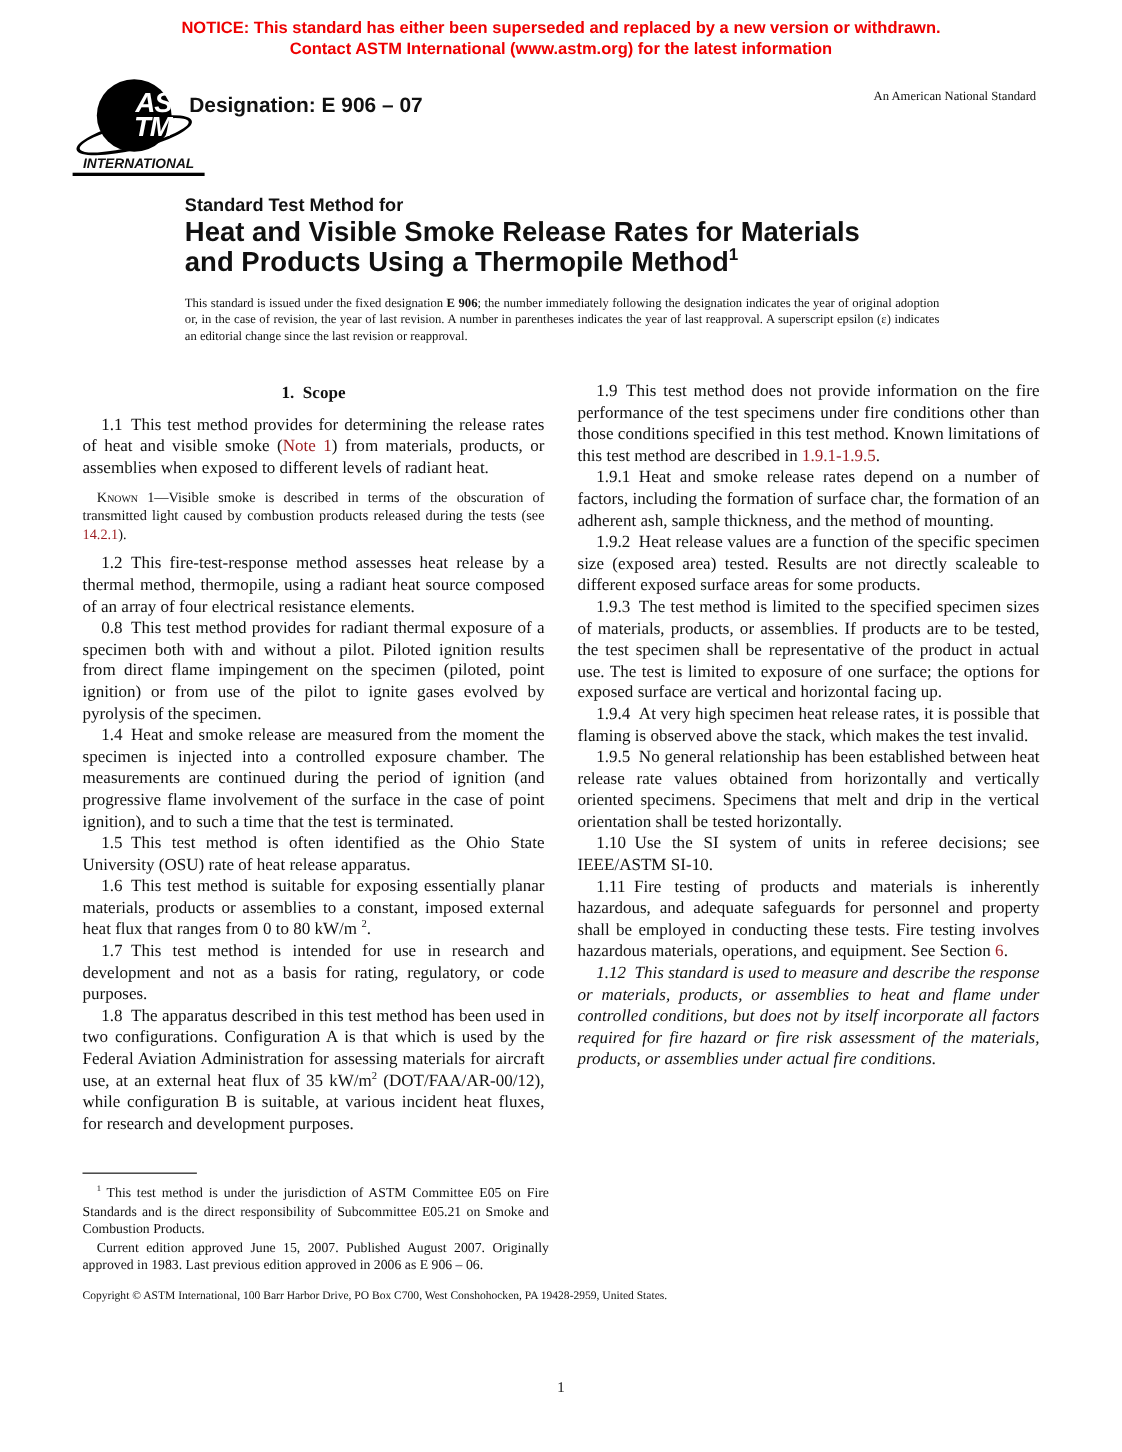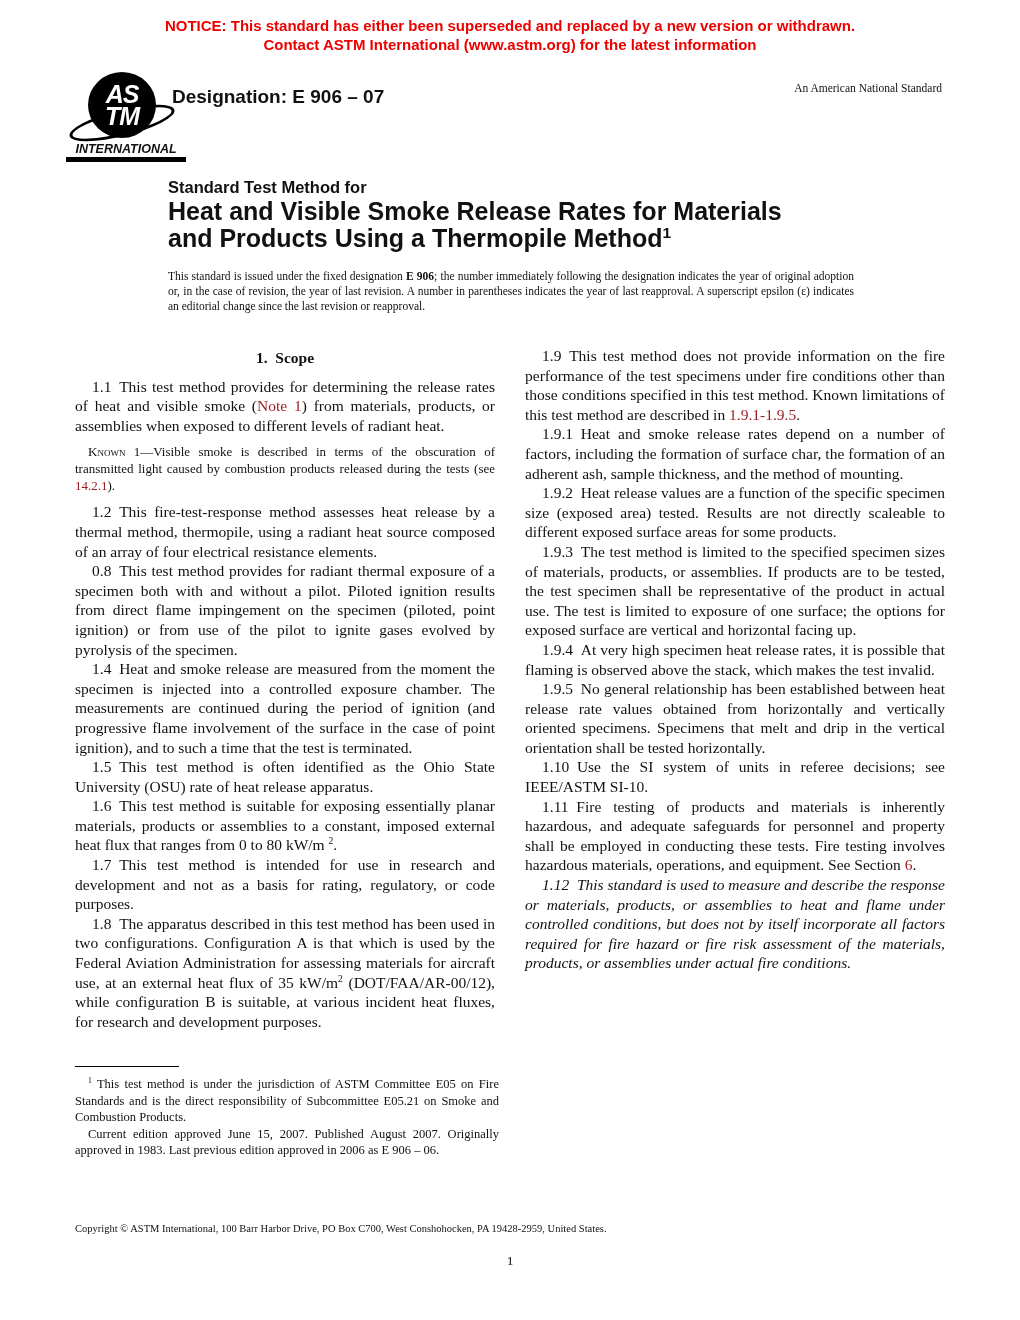--- a/index.html
+++ b/index.html
@@ -25,35 +25,35 @@
     text-align:center;
     color:var(--notice-red);
     font-family:"Liberation Sans", sans-serif;
     font-weight:bold; font-size:15px; line-height:19px;
   }
   
   .logo{position:absolute; left:66px; top:72px; width:120px; height:90px;}
   .logo-circle{
     position:absolute; left:22px; top:0; width:68px; height:66px;
     background:#000; border-radius:50%;
-    display:flex; flex-direction:column; align-items:center; justify-content:center;
+    display:flex; flex-direction:column; align-items:flex-end; justify-content:center;
     color:#fff; font-family:"Liberation Sans", sans-serif;
     font-weight:bold; font-style:italic; font-size:25px; line-height:0.88;
     letter-spacing:-1px; z-index:2;
   }
   .logo-orbit{
     position:absolute; left:2px; top:38px; width:108px; height:26px;
     border:3px solid #000; border-radius:50%;
     transform:rotate(-14deg); z-index:1;
   }
   .logo-intl{
     position:absolute; top:70px; left:0; width:120px;
     font-family:"Liberation Sans", sans-serif;
     font-weight:bold; font-style:italic; font-size:12.5px;
-    text-align:center; border-bottom:5px solid #000000; padding-bottom:1px;
+    text-align:center; border-bottom:3px solid #000000; padding-bottom:1px;
     z-index:3; background:transparent;
   }
   .designation{
     position:absolute; left:172px; top:86px;
     font-family:"Liberation Sans", sans-serif;
     font-weight:bold; font-size:19px;
   }
   .ansi-note{
     position:absolute; right:78px; top:82px;
     font-size:11.5px;
@@ -73,21 +73,21 @@
   .col{width:420px; font-size:15.5px; line-height:19.6px; text-align:justify;}
   .col .h2{font-weight:bold; margin:2px 0 9px 0; text-align:center;}
   .col .p{text-indent:17px;}
   .col .note{font-size:13px; line-height:17px; margin:8px 0; text-indent:13px; text-align:justify;}
   
   .footnote{position:absolute; left:75px; top:1066px; width:424px;
     font-size:12.5px; line-height:16.5px; text-align:justify;}
   .fn-rule{width:104px; border-top:1.5px solid #000; margin-bottom:9px;}
   .footnote .fn{text-indent:13px;}
   
-  .copyright{position:absolute; left:75px; top:1223px; font-size:10.5px;}
+  .copyright{position:absolute; left:75px; top:1173px; font-size:10.5px;}
   .pageno{position:absolute; top:1253px; left:0; width:100%; text-align:center; font-size:13.5px;}
   
   .sup{vertical-align:super; font-size:0.62em; line-height:0;}
   .ref{color:var(--link-red); cursor:pointer;}
   .sc{font-variant:small-caps;}
   .it{font-style:italic;}
 </style>
 </head>
 <body>
 

